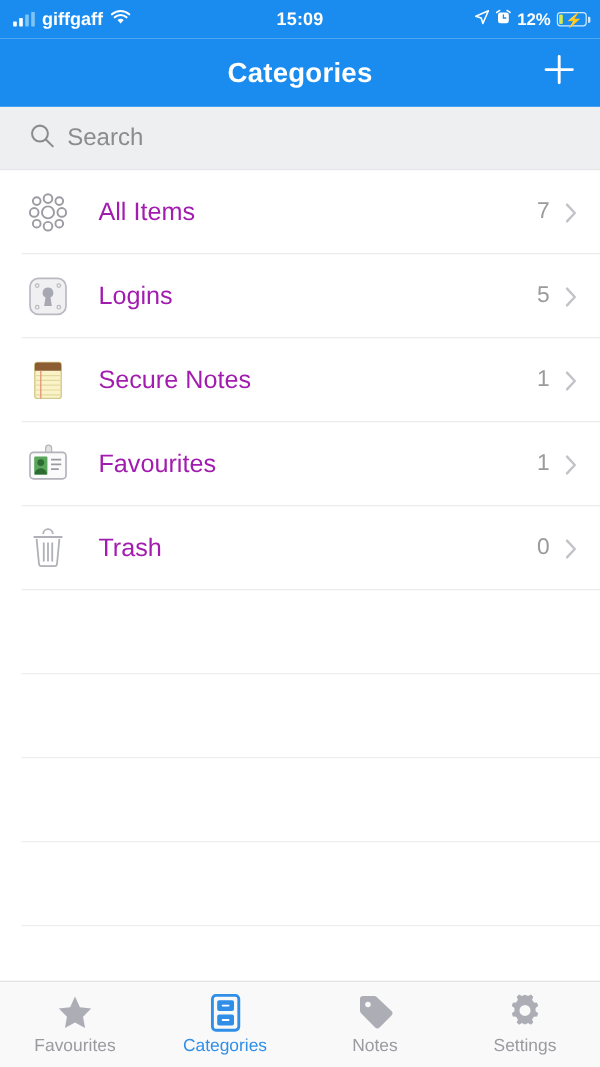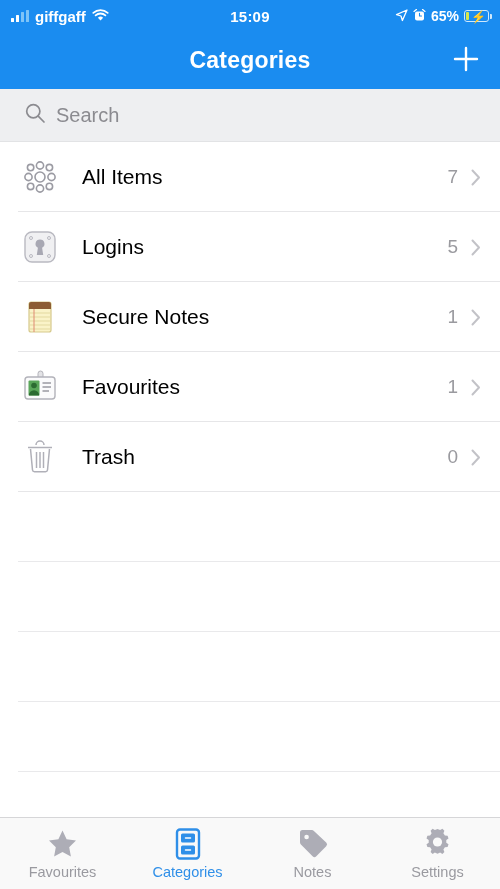--- a/index.html
+++ b/index.html
@@ -63,21 +63,21 @@
   .list { flex:1 1 auto; background:#fff; overflow:hidden; position:relative; }
   .row {
     height:70px; display:flex; align-items:center; padding-left:18px;
     position:relative; cursor:pointer; background:#fff;
   }
   .row:after {
     content:""; position:absolute; left:18px; right:0; bottom:0;
     height:1px; background:#e6e6e8;
   }
   .row-icon { width:44px; height:44px; display:flex; align-items:center; justify-content:center; flex:0 0 44px; }
-  .row-label { margin-left:20px; font-size:21px; color:#000000; }
+  .row-label { margin-left:20px; font-size:21px; color:#a21caf; }
   .row-right { margin-left:auto; display:flex; align-items:center; gap:13px; padding-right:19px; }
   .row-count { font-size:19px; color:#9a9a9f; }
   .chev { width:10px; height:17px; }
   .empty-row { height:70px; position:relative; background:#fff; }
   .empty-row:after {
     content:""; position:absolute; left:18px; right:0; bottom:0;
     height:1px; background:#e9e9eb;
   }
 
   
@@ -121,21 +121,21 @@
           <path d="M12 1 L1.5 5.6 L6 7 L7.4 11.5 Z" fill="none" stroke="#fff" stroke-width="1.3" stroke-linejoin="round"></path>
         </svg>
       </span>
       <span>
         <svg width="13" height="13" viewBox="0 0 13 13">
           <rect x="2" y="2.4" width="9" height="9" rx="2" fill="#fff"></rect>
           <path d="M1 2.4 L3.4 .6 M12 2.4 L9.6 .6" stroke="#fff" stroke-width="1.3" stroke-linecap="round"></path>
           <path d="M6.5 4.4 V7 H8.5" stroke="#1a8cf0" stroke-width="1.1" fill="none" stroke-linecap="round"></path>
         </svg>
       </span>
-      <span class="batt-pct">65%</span>
+      <span class="batt-pct">12%</span>
       <span class="batt">
         <span class="batt-fill"></span>
         <span class="bolt">⚡</span>
       </span>
     </div>
   </div>
 
   <div class="navbar">
     <div class="nav-title">Categories</div>
     <div class="nav-add">

